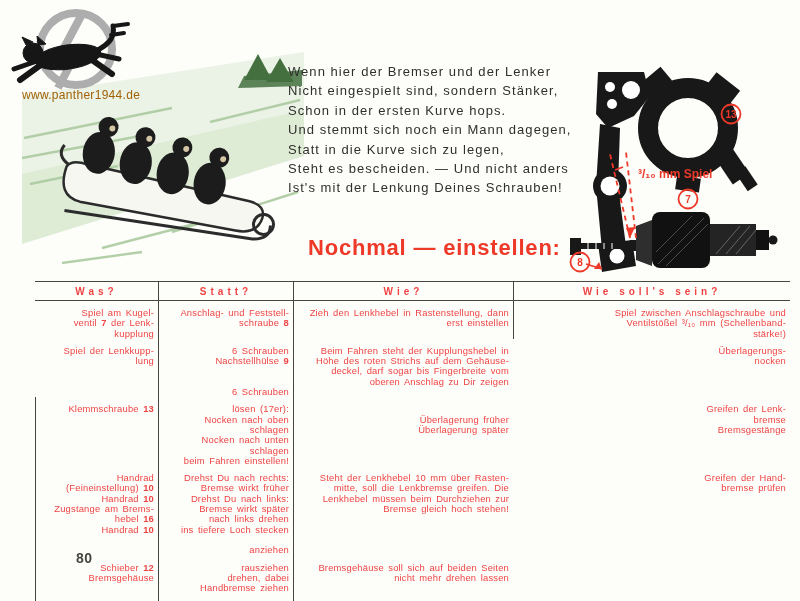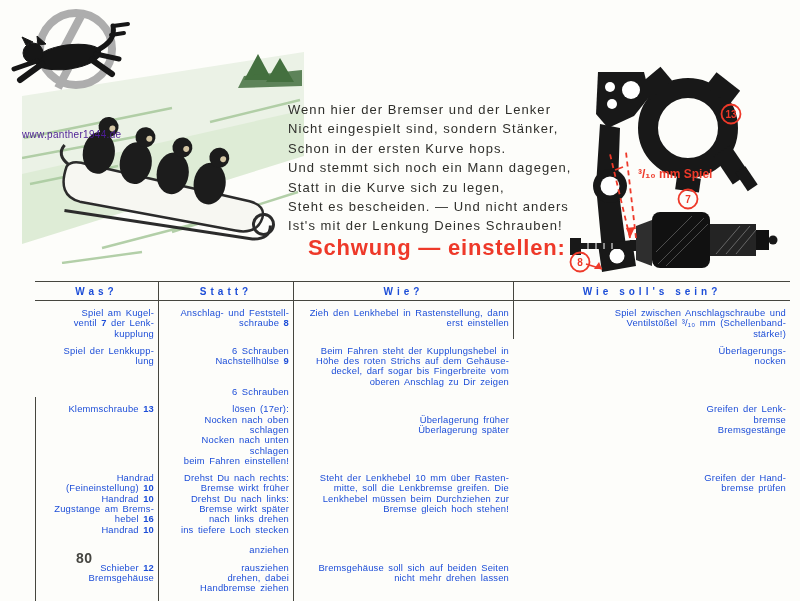--- a/index.html
+++ b/index.html
@@ -2,32 +2,32 @@
 <html><head>
 <meta charset="utf-8">
 <style>
   html,body{margin:0;padding:0;}
   .page{
     position:relative; width:800px; height:601px; overflow:hidden;
     background:#fdfdfa; font-family:"Liberation Sans","DejaVu Sans",sans-serif;
   }
   
   .logo{position:absolute; left:6px; top:4px; z-index:5;}
-  .watermark{position:absolute; left:22px; top:88px; z-index:6; font-size:10px; color:#4c1d95; letter-spacing:.3px;margin-top:41px;}
+  .watermark{position:absolute; left:22px; top:88px; z-index:6; font-size:12px; color:#a16207; letter-spacing:.3px;}
   
   .illu{position:absolute; left:22px; top:52px; z-index:1;}
   
-  .poem{position:absolute; left:288px; top:62px; z-index:3; font-size:13px; line-height:19.4px; letter-spacing:1.05px; color:#2f2f2b; font-weight:500; white-space:nowrap;margin-top:38px;}
+  .poem{position:absolute; left:288px; top:62px; z-index:3; font-size:13px; line-height:19.4px; letter-spacing:1.05px; color:#2f2f2b; font-weight:500; white-space:nowrap;}
   
   .heading{position:absolute; left:308px; top:235px; z-index:3; font-size:22px; font-weight:bold; letter-spacing:.8px; color:#ee3929; white-space:nowrap;}
   
   .diagram{position:absolute; left:568px; top:36px; z-index:2;}
   
   .table{position:absolute; left:35px; top:281px; width:755px; z-index:3;
-    display:grid; grid-template-columns:123px 135px 220px 277px; color:#1d4ed8;}
+    display:grid; grid-template-columns:123px 135px 220px 277px; color:#ef4444;}
   .th{border-top:1.6px solid #46463f; border-bottom:1.6px solid #46463f;
     font-size:10px; font-weight:bold; letter-spacing:4px; text-align:center; padding:4px 0 3px;}
   .cell{font-size:9.4px; line-height:10.3px; letter-spacing:.2px; word-spacing:1.6px; padding:7px 4px 0 10px;text-align:right;}
   .cell b{font-weight:bold;}
   .bL{border-left:1.6px solid #46463f;}
   .lastrow{padding-bottom:9px;}
   .pagenum{position:absolute; left:46px; top:550px; font-size:14px; font-weight:bold; color:#454540; letter-spacing:.5px;padding-left:30px;}
 </style>
 </head>
 <body>
@@ -97,21 +97,21 @@
   <div class="poem">
     <div>Wenn hier der Bremser und der Lenker</div>
     <div>Nicht eingespielt sind, sondern Stänker,</div>
     <div>Schon in der ersten Kurve hops.</div>
     <div>Und stemmt sich noch ein Mann dagegen,</div>
     <div>Statt in die Kurve sich zu legen,</div>
     <div>Steht es bescheiden. — Und nicht anders</div>
     <div>Ist's mit der Lenkung Deines Schrauben!</div>
   </div>
 
-  <div class="heading">Schwung — einstellen:</div>
+  <div class="heading">Nochmal — einstellen:</div>
 
   <svg class="diagram" width="228" height="248" viewBox="0 0 228 248">
 
     <circle cx="120" cy="92" r="40" fill="none" stroke="#181818" stroke-width="20"></circle>
     <g fill="#181818">
       <rect x="-14" y="-9" width="30" height="18" transform="translate(86 48) rotate(-40)"></rect>
       <rect x="-14" y="-9" width="30" height="18" transform="translate(154 52) rotate(38)"></rect>
       <rect x="-16" y="-10" width="34" height="20" transform="translate(163 128) rotate(56)"></rect>
       <rect x="-12" y="-7" width="24" height="14" transform="translate(120 148) rotate(8)"></rect>
       <rect x="-10" y="-6" width="22" height="12" transform="translate(178 142) rotate(56)"></rect>

